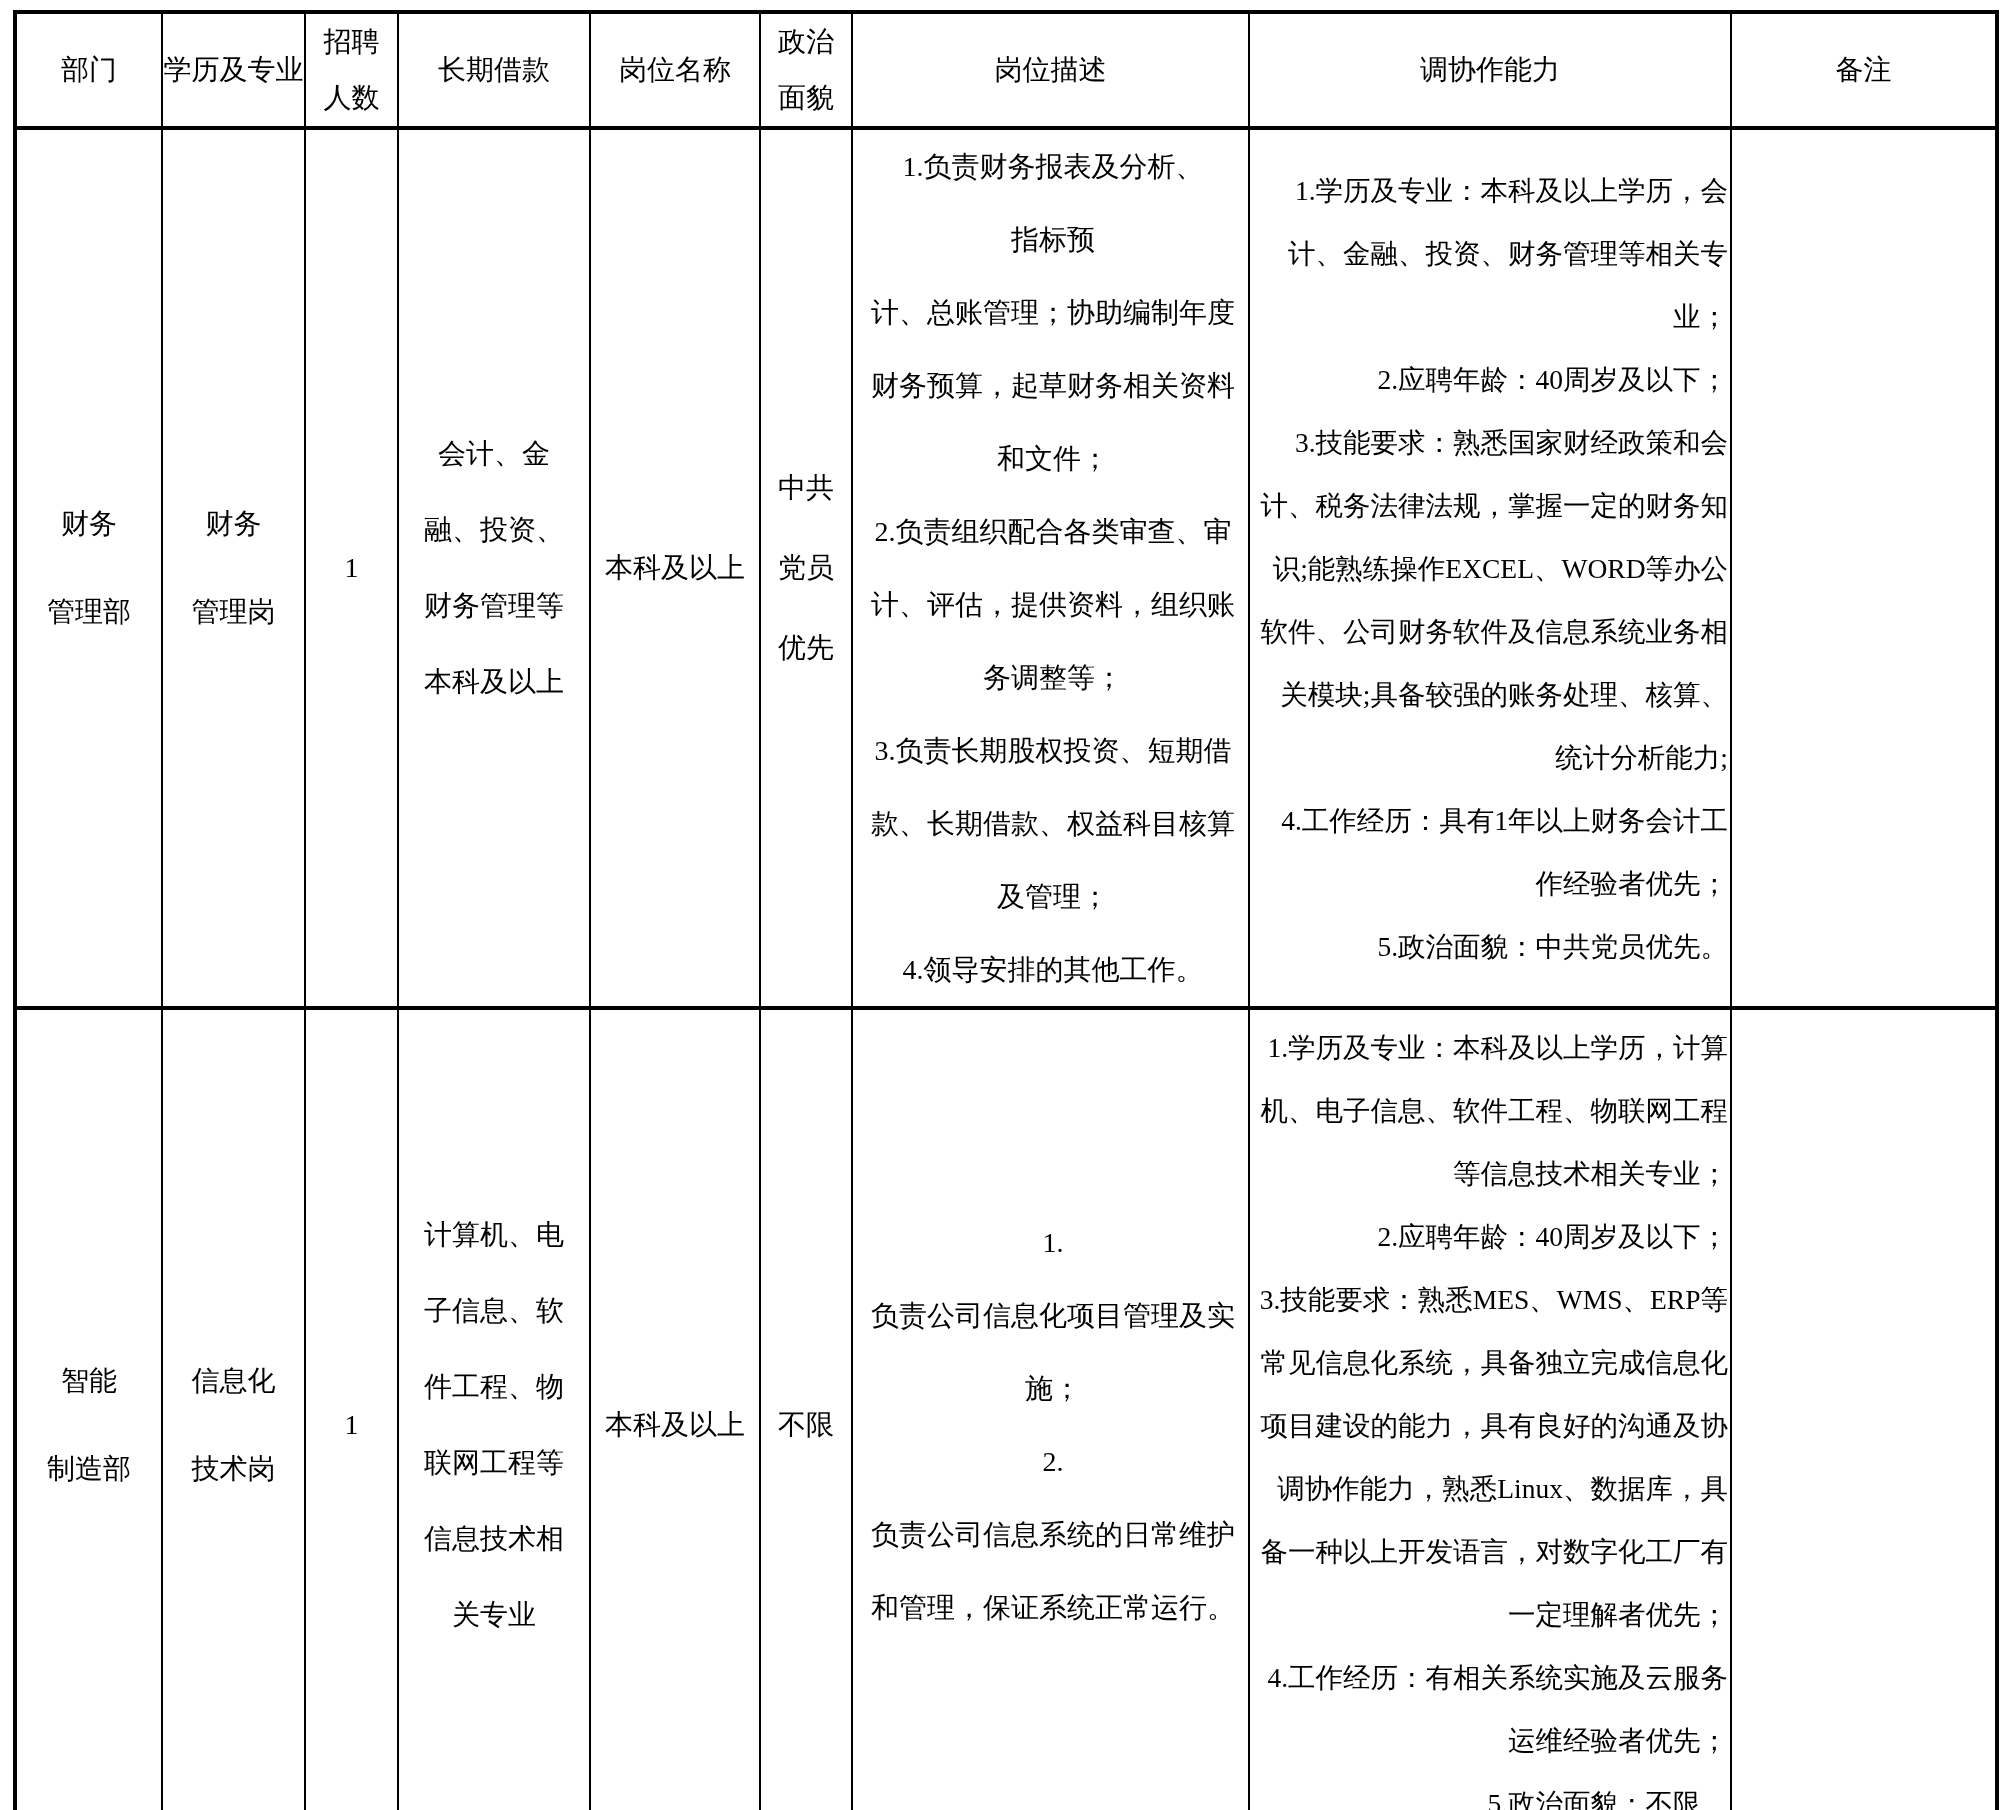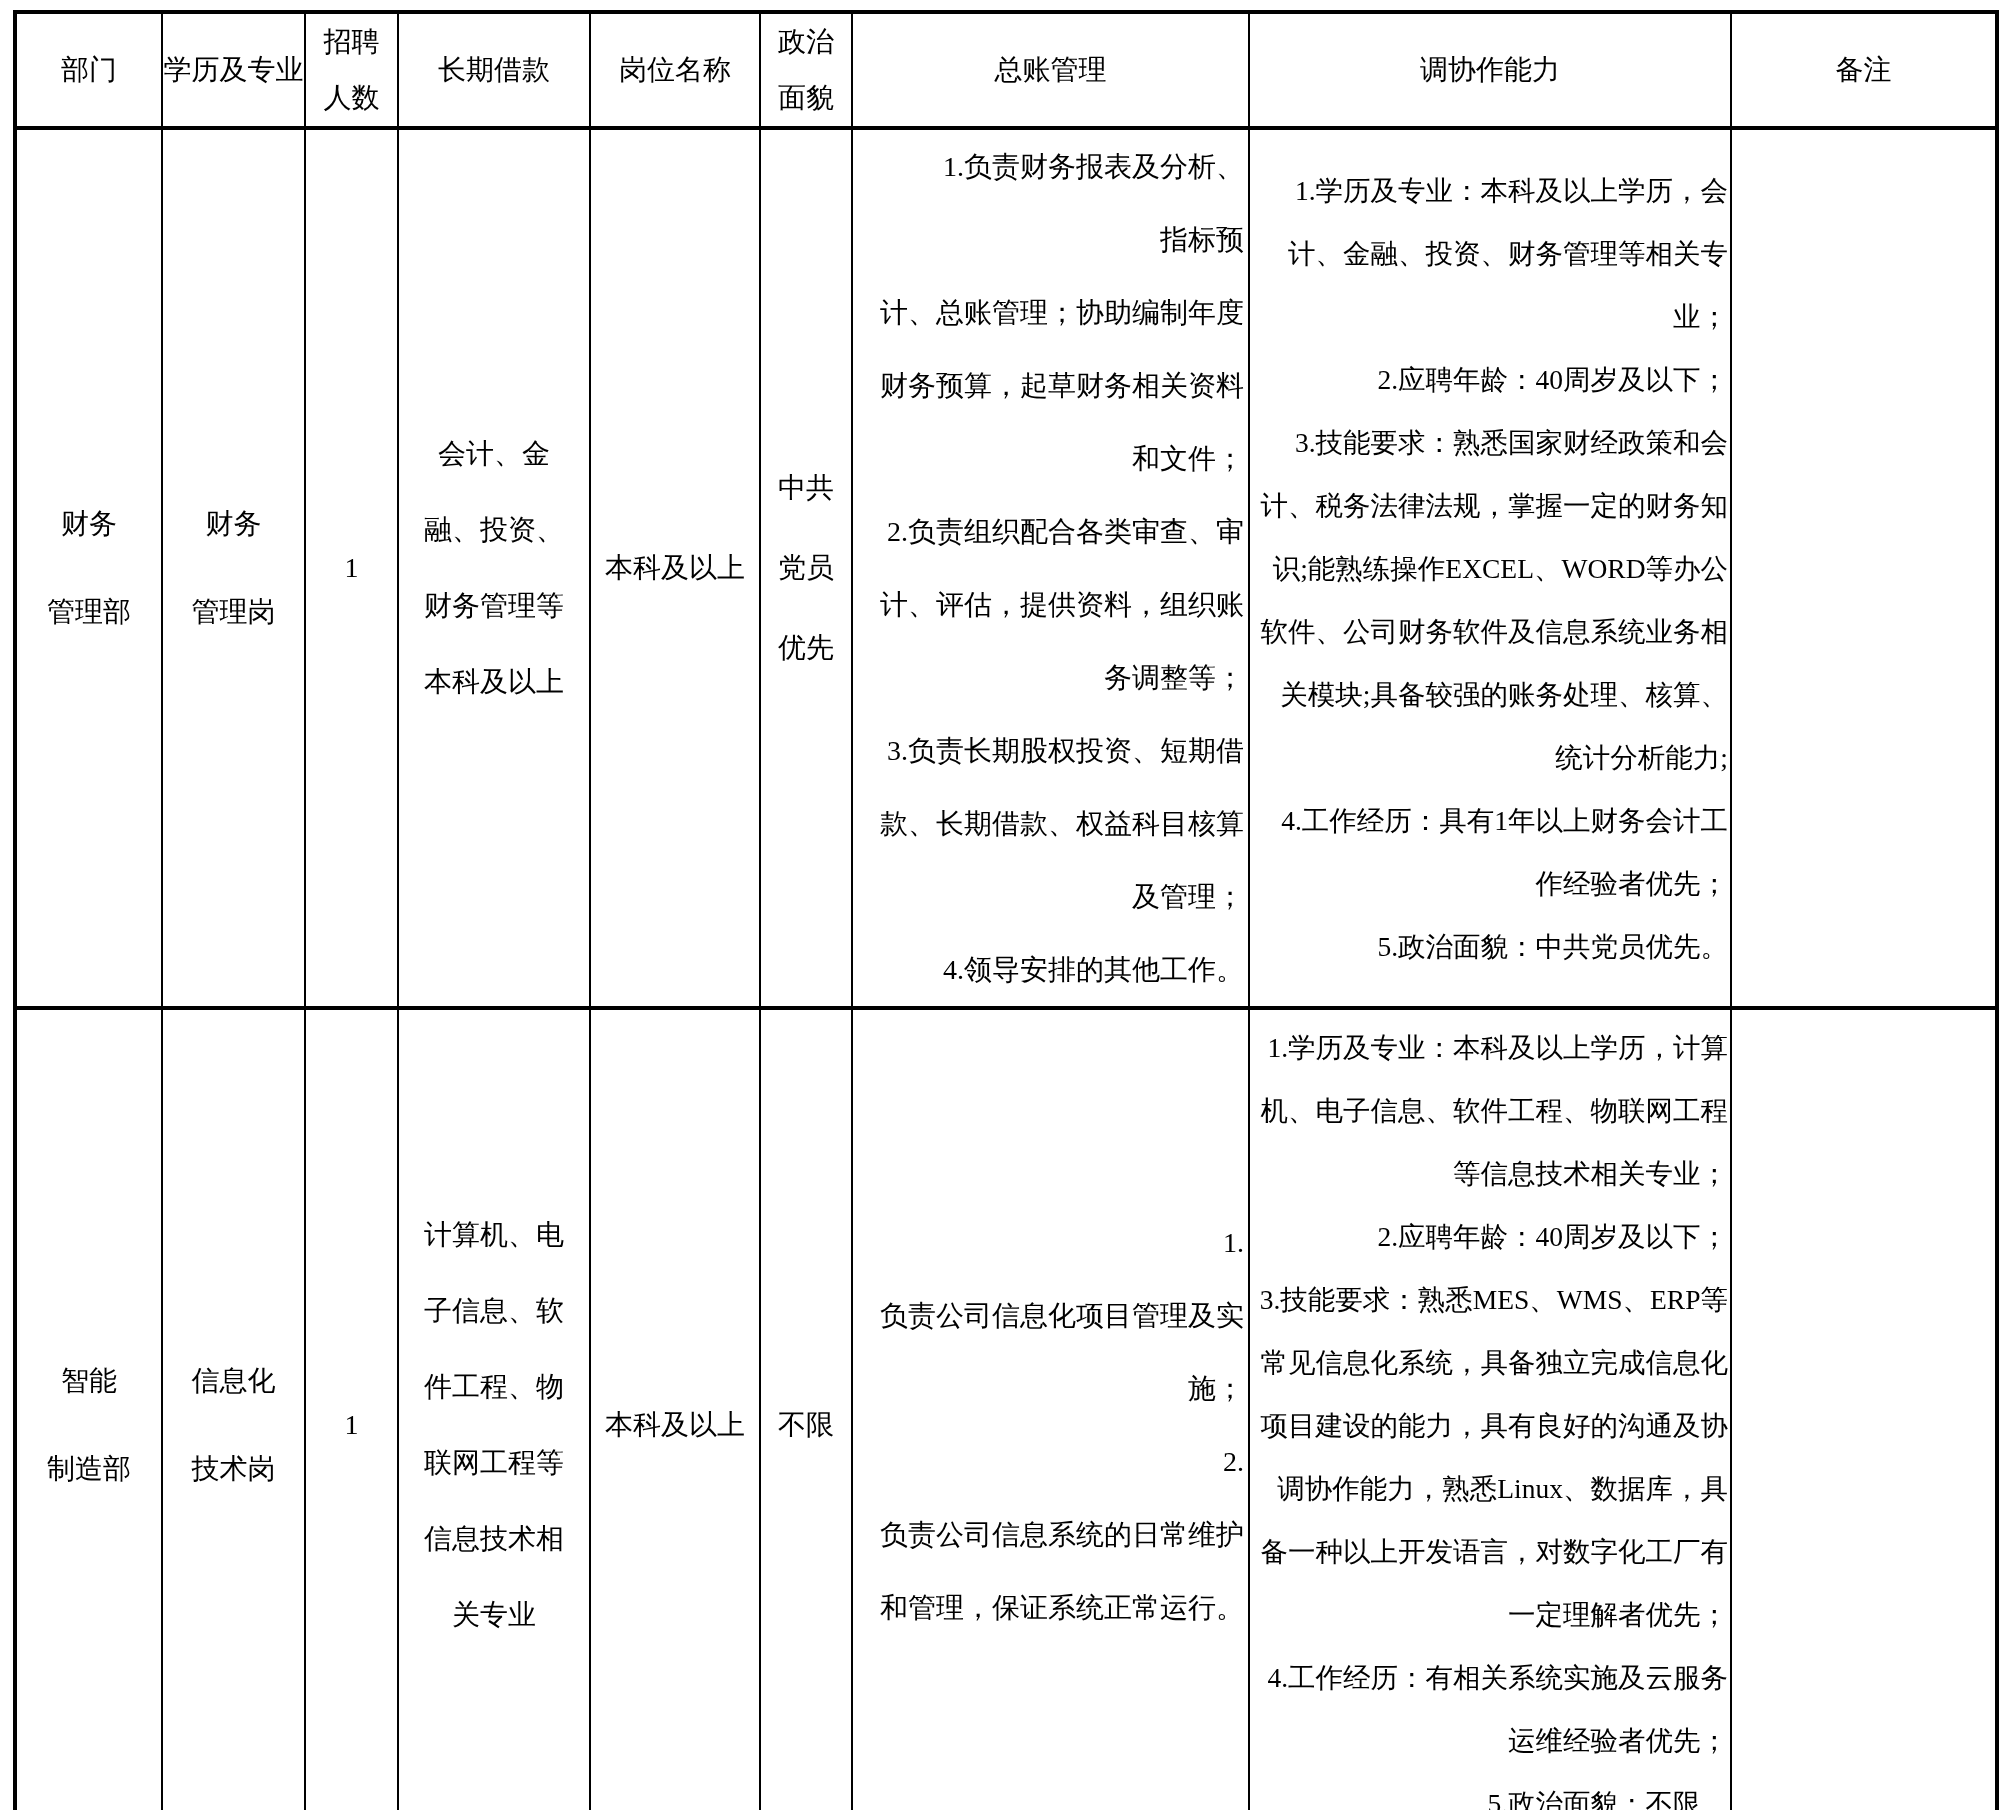--- a/index.html
+++ b/index.html
@@ -44,21 +44,21 @@
   thead tr { height: 116px; }
   tbody tr.row-first { height: 838px; }
   tbody tr.row-second { height: 834px; }
   thead th { line-height: 56px; }
   td.c-dept, td.c-pos { line-height: 88px; }
   td.c-num { line-height: 60px; }
   td.c-major { line-height: 76px; }
   td.c-edu { line-height: 60px; }
   td.c-pol { line-height: 80px; }
   td.c-desc {
-    text-align: right;
+    text-align: center;
     line-height: 73px;
     padding: 0 4px 0 9px;
   }
   td.c-qual {
     text-align: right;
     line-height: 63px;
     font-size: 27.5px;
     padding: 0 2px 0 9px;
   }
 </style>
@@ -80,21 +80,21 @@
   <thead>
     <tr>
       <th>部门</th>
       <th>学历及专业</th>
       <th>招聘
 人数</th>
       <th>长期借款</th>
       <th>岗位名称</th>
       <th>政治
 面貌</th>
-      <th>总账管理</th>
+      <th>岗位描述</th>
       <th>调协作能力</th>
       <th>备注</th>
     </tr>
   </thead>
   <tbody>
     <tr class="row-first">
       <td class="c-dept">财务
 管理部</td>
       <td class="c-pos">财务
 管理岗</td>

